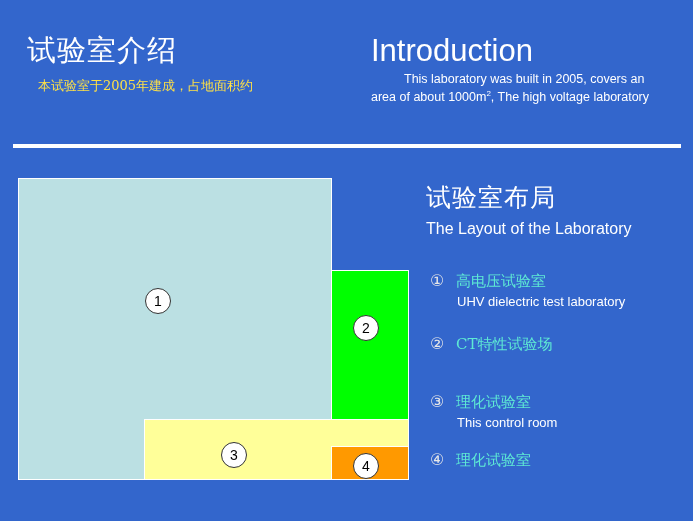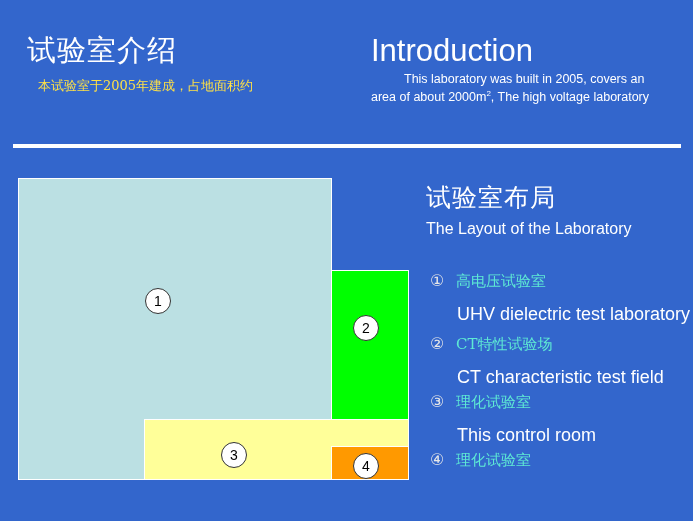--- a/index.html
+++ b/index.html
@@ -47,35 +47,35 @@
   }
   .legend-item { position: absolute; left: 430px; white-space: nowrap; }
   .legend-item .num {
     display: inline-block; width: 22px; font-size: 16px;
     font-family: "DejaVu Sans", sans-serif; color: #e8e8e8;
   }
   .legend-item .cn {
     font-size: 15px; font-family: "DejaVu Serif", serif; margin-left: 4px; color: #5eead4;
   }
   .legend-item .en {
-    display: block; font-size: 18px; line-height: 18px; margin-left: 27px; margin-top: 14px;
+    display: block; font-size: 13px; line-height: 18px; margin-left: 27px; margin-top: 2px;
   }
 </style>
 </head>
 <body>
 
 <div class="abs cn-title">试验室介绍</div>
 <div class="abs cn-body">
   <span class="l1">本试验室于2005年建成，占地面积约</span>
 </div>
 
 <div class="abs en-title">Introduction</div>
 <div class="abs en-body">
   <span class="l1">This laboratory was built in 2005, covers an</span>
-  <span class="l"><span>area of about 2000m</span><sup>2</sup><span>, The high voltage laboratory</span></span>
+  <span class="l"><span>area of about 1000m</span><sup>2</sup><span>, The high voltage laboratory</span></span>
 </div>
 
 <div class="abs divider"></div>
 
 <div>
   <div class="region" style="left:18px; top:178px; width:314px; height:302px; background:#BBE0E3;"></div>
   <div class="region" style="left:331px; top:270px; width:78px; height:150px; background:#00FF00;"></div>
   <div class="region" style="left:144px; top:419px; width:265px; height:61px; background:#FFFF99;"></div>
   <div class="region" style="left:331px; top:446px; width:78px; height:34px; background:#FF9900;"></div>
 
@@ -87,21 +87,20 @@
 
 <div class="abs layout-cn">试验室布局</div>
 <div class="abs layout-en">The Layout of the Laboratory</div>
 
 <div class="legend-item" style="top:271px;">
   <span class="num">①</span><span class="cn">高电压试验室</span>
   <span class="en">UHV dielectric test laboratory</span>
 </div>
 <div class="legend-item" style="top:334px;">
   <span class="num">②</span><span class="cn">CT特性试验场</span>
-  <span class="en">CT characteristic test field</span>
 </div>
 <div class="legend-item" style="top:392px;">
   <span class="num">③</span><span class="cn">理化试验室</span>
   <span class="en">This control room</span>
 </div>
 <div class="legend-item" style="top:450px;">
   <span class="num">④</span><span class="cn">理化试验室</span>
 </div>
 
 </body></html>

